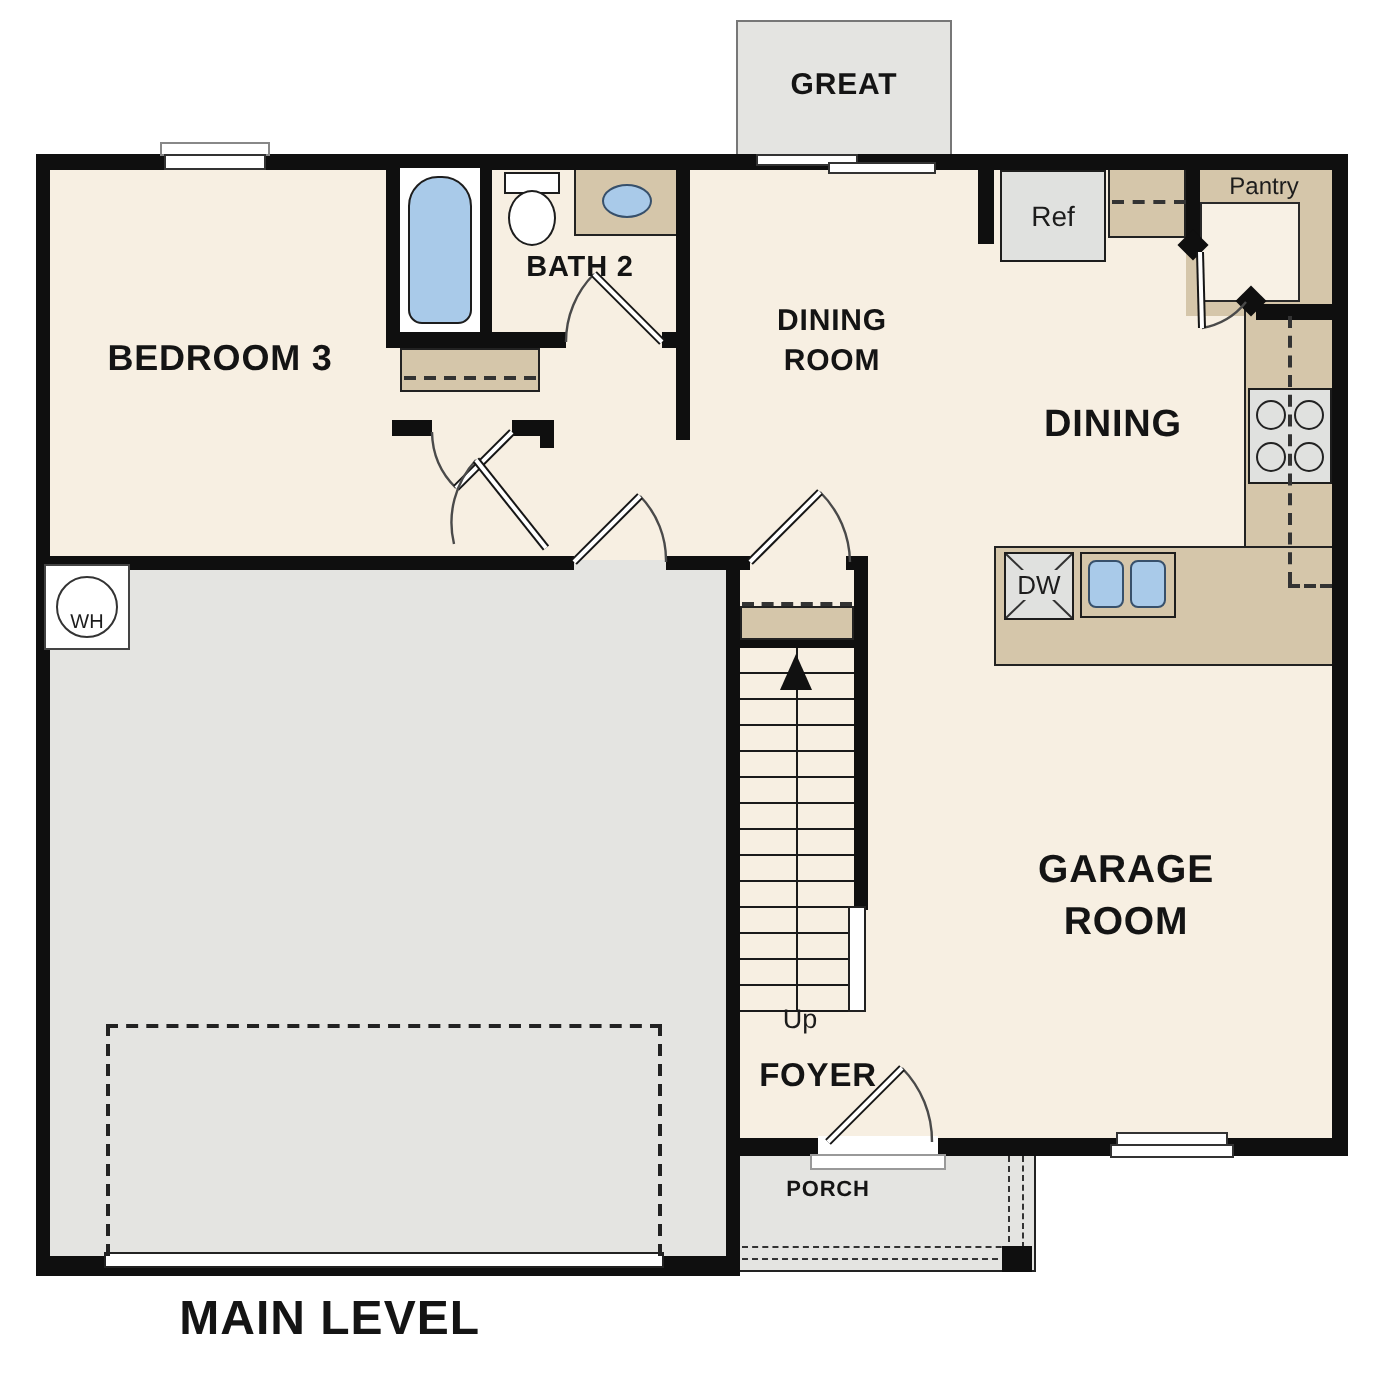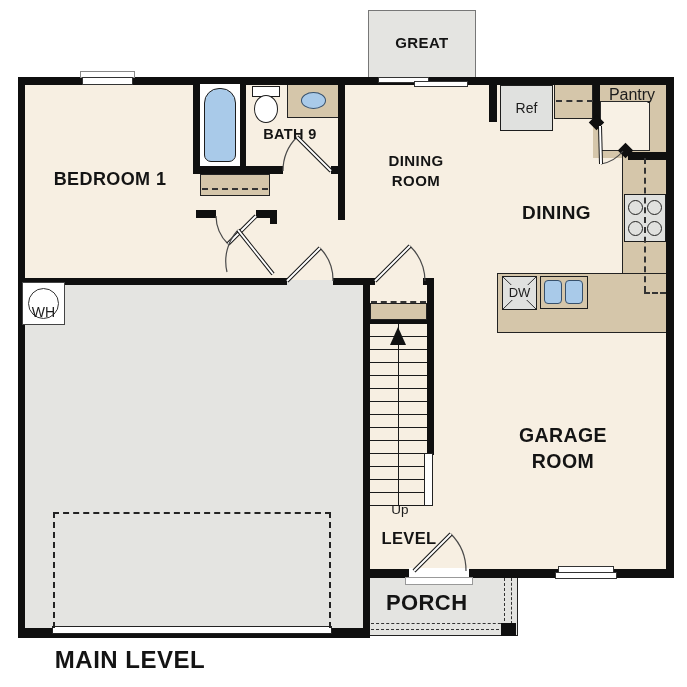--- a/index.html
+++ b/index.html
@@ -110,21 +110,21 @@
       </svg>
     <span class="lbl-n" style="left:0;top:8px;width:33px;font-size:13px;background:#E0E1DF;">DW</span>
   </div>
   <div class="abs" style="left:540px;top:276px;width:48px;height:33px;background:#D5C6AA;border:1.5px solid #1d1d1d;box-sizing:border-box;">
     <div class="abs" style="left:3px;top:3px;width:18px;height:24px;background:#A9CAE9;border:1.2px solid #37506b;border-radius:4px;box-sizing:border-box;"></div>
     <div class="abs" style="left:24px;top:3px;width:18px;height:24px;background:#A9CAE9;border:1.2px solid #37506b;border-radius:4px;box-sizing:border-box;"></div>
   </div>
 
   <div class="abs" style="left:22px;top:282px;width:43px;height:43px;background:#fff;border:1px solid #444;box-sizing:border-box;"></div>
   <div class="abs" style="left:28px;top:288px;width:31px;height:31px;border:1.5px solid #333;border-radius:50%;box-sizing:border-box;display:flex;align-items:center;justify-content:center;">
-    <span class="lbl-n" style="position:static;font-size:14px;margin-top:16px;">WH</span>
+    <span class="lbl-n" style="position:static;font-size:10px;margin-top:16px;">WH</span>
   </div>
 
   <div class="stair">
     <div class="stair-mid"></div>
   </div>
   <div class="abs" style="left:390px;top:327px;width:0;height:0;border-left:8px solid transparent;border-right:8px solid transparent;border-bottom:18px solid #111;"></div>
   <div class="abs" style="left:424px;top:453px;width:9px;height:53px;background:#fff;border:1px solid #222;box-sizing:border-box;"></div>
 
   <div class="dash-v" style="left:504px;top:578px;height:48px;border-left-width:1.5px;"></div>
   <div class="dash-v" style="left:511px;top:578px;height:46px;border-left-width:1.5px;"></div>
@@ -162,30 +162,30 @@
     <path class="leaf-b" d="M4,2 L5,40"></path>
       <path class="leaf-w" d="M4,2 L5,40"></path>
   </svg>
   <svg class="door" style="left:412px;top:532px;" width="56" height="41">
     <path class="arc" d="M54,39 A52,52 0 0,0 39,2"></path>
     <path class="leaf-b" d="M2,39 L39,2"></path>
       <path class="leaf-w" d="M2,39 L39,2"></path>
   </svg>
 
   <div class="lbl" style="left:380px;top:33px;width:84px;font-size:15px;">GREAT</div>
-  <div class="lbl" style="left:30px;top:168px;width:160px;font-size:18px;">BEDROOM 1</div>
-  <div class="lbl" style="left:245px;top:125px;width:90px;font-size:14.5px;">BATH 9</div>
+  <div class="lbl" style="left:30px;top:168px;width:160px;font-size:18px;">BEDROOM 3</div>
+  <div class="lbl" style="left:245px;top:125px;width:90px;font-size:14.5px;">BATH 2</div>
   <div class="lbl" style="left:358px;top:151px;width:116px;font-size:15px;">
     <span>DINING</span><br>
     <span>ROOM</span>
   </div>
   <div class="lbl" style="left:494px;top:200px;width:125px;font-size:19px;">DINING</div>
-  <div class="lbl-n" style="left:602px;top:86px;width:60px;font-size:16px;">Pantry</div>
+  <div class="lbl-n" style="left:602px;top:86px;width:60px;font-size:12px;">Pantry</div>
   <div class="lbl" style="left:503px;top:423px;width:120px;font-size:19.5px;">
     <span>GARAGE</span><br>
     <span>ROOM</span>
   </div>
-  <div class="lbl" style="left:368px;top:528px;width:82px;font-size:16.5px;">LEVEL</div>
-  <div class="lbl" style="left:386px;top:588px;width:76px;font-size:22px;">PORCH</div>
+  <div class="lbl" style="left:368px;top:528px;width:82px;font-size:16.5px;">FOYER</div>
+  <div class="lbl" style="left:376px;top:588px;width:76px;font-size:11px;">PORCH</div>
   <div class="lbl-n" style="left:378px;top:502px;width:44px;font-size:13.5px;">Up</div>
-  <div class="lbl" style="left:20px;top:644px;width:220px;font-size:24px;text-align:center;letter-spacing:.5px;">MAIN LEVEL</div>
+  <div class="lbl" style="left:20px;top:644px;width:220px;font-size:24px;text-align:right;letter-spacing:.5px;">MAIN LEVEL</div>
 
 </div>
 
 </body></html>

